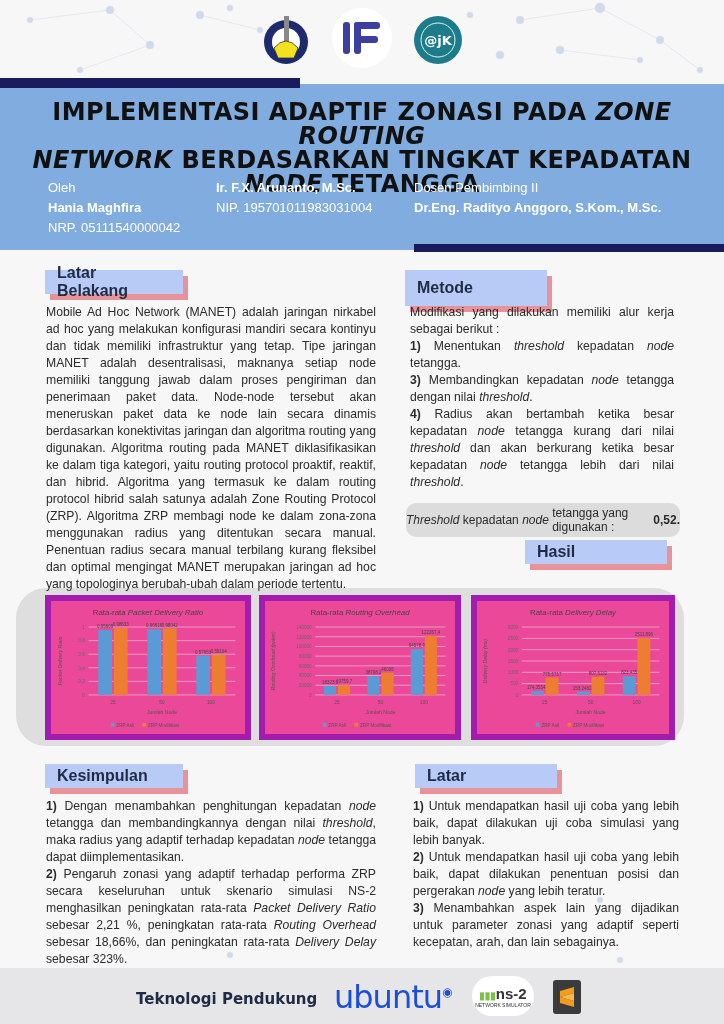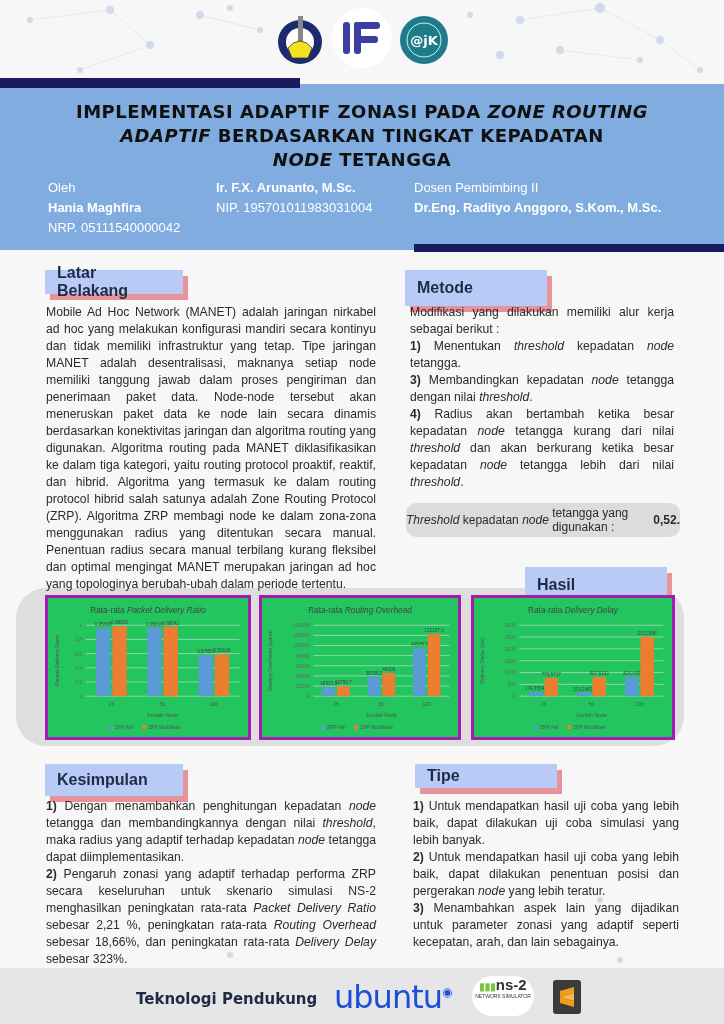--- a/index.html
+++ b/index.html
@@ -1,42 +1,42 @@
 <!DOCTYPE html>
 <html><head>
 <meta charset="utf-8">
 <style>
 *{box-sizing:border-box;margin:0;padding:0}
 html,body{width:724px;height:1024px;overflow:hidden}
 body{position:relative;background:#f7f7f8;font-family:"Liberation Sans",sans-serif;color:#2a2a2a}
 .bgnet{position:absolute;left:0;top:0;width:724px;height:1024px;z-index:0}
-.logos{position:absolute;top:8px;left:0;width:724px;height:68px;display:flex;justify-content:center;gap:2px;z-index:2}
+.logos{position:absolute;top:8px;left:0;width:724px;height:68px;display:flex;justify-content:center;gap:16px;z-index:2}
 .logo{width:60px;height:64px;display:flex;align-items:center;justify-content:center}
 .bar-dark1{position:absolute;left:0;top:78px;width:300px;height:10px;background:#1a1a5e;z-index:2}
 .header{position:absolute;left:0;top:84px;width:724px;height:166px;background:#80ace0;z-index:1}
 .bar-dark2{position:absolute;right:0;top:244px;width:310px;height:8px;background:#1a1a5e;z-index:2}
-.title{position:absolute;top:100px;left:0;width:724px;text-align:center;font-family:"DejaVu Sans",sans-serif;font-weight:bold;font-size:18px;line-height:24px;color:#111;letter-spacing:0.5px;z-index:3}
+.title{position:absolute;top:100px;left:0;width:724px;text-align:center;font-family:"DejaVu Sans",sans-serif;font-weight:bold;font-size:24px;line-height:24px;color:#111;letter-spacing:0.5px;z-index:3}
 .title i{font-style:italic}
 .people{position:absolute;top:178px;left:48px;display:flex;z-index:3;color:#fff;font-size:13px;line-height:20px}
 .people .col{margin-right:18px}
 .people .nm{font-weight:bold}
 .section-h{position:absolute;z-index:3}
 .section-h .shadow{position:absolute;left:5px;top:6px;width:100%;height:100%;background:#e8939a}
 .section-h .lbl{position:relative;background:#b8cbf6;color:#1f2a44;font-weight:bold;font-size:16px;padding:2px 12px;height:100%;display:flex;align-items:center}
 .text{position:absolute;z-index:3;font-size:12.2px;line-height:17px;text-align:justify;color:#2b2b2b}
 .text b{font-weight:bold}
 .text i{font-style:italic}
 .threshold{position:absolute;left:406px;top:503px;width:274px;height:34px;background:#dcdcdc;border-radius:10px;z-index:3;font-size:12px;display:flex;align-items:center;justify-content:center;color:#2b2b2b}
 .results{position:absolute;left:16px;top:588px;width:668px;height:158px;background:#dedede;border-radius:30px 30px 30px 30px;z-index:2}
-.chartbox{position:absolute;top:593px;background:#22c55e;z-index:3;border:3px solid #a21caf}
+.chartbox{position:absolute;top:593px;background:#ec4899;z-index:3;border:6px solid #a21caf}
 .chartbox svg{width:100%;height:100%;display:block}
 .footer{position:absolute;left:0;top:968px;width:724px;height:56px;background:#e6e6e8;z-index:1}
 .tech{position:absolute;left:136px;top:990px;font-family:"DejaVu Sans",sans-serif;font-weight:bold;font-size:15px;color:#1f2a44;z-index:3}
 .ubuntu{position:absolute;left:334px;top:978px;font-size:32px;color:#1d4ed8;z-index:3;font-family:"DejaVu Sans",sans-serif;letter-spacing:-1px}
-.ns2{position:absolute;left:472px;top:976px;width:62px;height:40px;background:#fff;border-radius:20px;z-index:3;display:flex;flex-direction:column;align-items:center;}
+.ns2{position:absolute;left:472px;top:976px;width:62px;height:40px;background:#fff;border-radius:20px;z-index:3;display:flex;flex-direction:column;align-items:center;justify-content:center}
 .sublime{position:absolute;left:553px;top:980px;width:28px;height:34px;background:#3b3b3b;border-radius:3px;z-index:3;display:flex;align-items:center;justify-content:center}
 </style>
 </head>
 <body>
 
 <svg class="bgnet" viewBox="0 0 724 1024">
   <g stroke="#dde3ec" stroke-width="0.7" fill="#cfdbea">
     <line x1="30" y1="20" x2="110" y2="10"></line>
       <line x1="110" y1="10" x2="150" y2="45"></line>
       <line x1="150" y1="45" x2="80" y2="70"></line>
@@ -99,21 +99,21 @@
     </svg>
   </div>
 </div>
 
 <div class="bar-dark1"></div>
 <div class="header"></div>
 <div class="bar-dark2"></div>
 
 <div class="title">
   <div><span>IMPLEMENTASI ADAPTIF ZONASI PADA</span> <i>ZONE ROUTING</i></div>
-  <div><i>ADAPTIF</i> <span>BERDASARKAN TINGKAT KEPADATAN</span></div>
+  <div><i>NETWORK</i> <span>BERDASARKAN TINGKAT KEPADATAN</span></div>
   <div><i>NODE</i> <span>TETANGGA</span></div>
 </div>
 
 <div class="people">
   <div class="col" style="width:150px">
     <div>Oleh</div>
     <div class="nm">Hania Maghfira</div>
     <div>NRP. 05111540000042</div>
   </div>
   <div class="col" style="width:180px">
@@ -139,21 +139,21 @@
 <div class="text" style="left:410px;top:304px;width:264px">
   <div>Modifikasi yang dilakukan memiliki alur kerja sebagai berikut :</div>
   <div><b>1)</b> <span>Menentukan <i>threshold</i> kepadatan <i>node</i> tetangga.</span></div>
   <div><b>3)</b> <span>Membandingkan kepadatan <i>node</i> tetangga dengan nilai <i>threshold</i>.</span></div>
   <div><b>4)</b> <span>Radius akan bertambah ketika besar kepadatan <i>node</i> tetangga kurang dari nilai <i>threshold</i> dan akan berkurang ketika besar kepadatan <i>node</i> tetangga lebih dari nilai <i>threshold</i>.</span></div>
 </div>
 <div class="threshold">
   <i>Threshold</i>&nbsp;<span>kepadatan</span>&nbsp;<i>node</i>&nbsp;<span>tetangga yang digunakan :</span>&nbsp;<b>0,52.</b>
 </div>
 
-<div class="section-h" style="left:525px;top:567px;width:142px;height:36px">
+<div class="section-h" style="left:525px;top:540px;width:142px;height:24px">
   <div class="shadow"></div>
   <div class="lbl">Hasil</div>
 </div>
 <div class="results"></div>
 <div class="chartbox" style="left:45px;top:595px;width:206px;height:145px">
     <svg id="chart0" viewBox="0 0 204 143">
       <text x="102" y="15" text-anchor="middle" font-size="8.5" fill="#444" font-family="Liberation Sans, sans-serif"><tspan>Rata-rata </tspan><tspan font-style="italic">Packet Delivery Ratio</tspan></text>
       <line x1="38" x2="196" y1="101" y2="101" stroke="#e2e2e2" stroke-width="0.6"></line>
       <text x="34" y="103" text-anchor="end" font-size="5" fill="#666" font-family="Liberation Sans, sans-serif">0</text>
       <line x1="38" x2="196" y1="86.4" y2="86.4" stroke="#e2e2e2" stroke-width="0.6"></line>
@@ -265,32 +265,32 @@
       <text x="177.24" y="37.87719733333333" text-anchor="middle" font-size="4.8" fill="#444" font-family="Liberation Sans, sans-serif">2511,896</text>
       <text x="169.33333333333334" y="111" text-anchor="middle" font-size="5.2" fill="#555" font-family="Liberation Sans, sans-serif">100</text>
       <text x="120" y="122" text-anchor="middle" font-size="5.5" fill="#555" font-family="Liberation Sans, sans-serif">Jumlah Node</text>
       <rect x="61" y="131" width="4" height="4" fill="#5b9bd5"></rect>
       <text x="67" y="135" font-size="5" fill="#555" font-family="Liberation Sans, sans-serif">ZRP Asli</text>
       <rect x="95" y="131" width="4" height="4" fill="#ed7d31"></rect>
       <text x="101" y="135" font-size="5" fill="#555" font-family="Liberation Sans, sans-serif">ZRP Modifikasi</text>
     </svg>
   </div>
 
-<div class="section-h" style="left:45px;top:764px;width:138px;height:32px">
+<div class="section-h" style="left:45px;top:764px;width:138px;height:24px">
   <div class="shadow"></div>
   <div class="lbl">Kesimpulan</div>
 </div>
 <div class="text" style="left:46px;top:798px;width:330px">
   <div><b>1)</b> <span>Dengan menambahkan penghitungan kepadatan <i>node</i> tetangga dan membandingkannya dengan nilai <i>threshold</i>, maka radius yang adaptif terhadap kepadatan <i>node</i> tetangga dapat diimplementasikan.</span></div>
   <div><b>2)</b> <span>Pengaruh zonasi yang adaptif terhadap performa ZRP secara keseluruhan untuk skenario simulasi NS-2 menghasilkan peningkatan rata-rata <i>Packet Delivery Ratio</i> sebesar 2,21 %, peningkatan rata-rata <i>Routing Overhead</i> sebesar 18,66%, dan peningkatan rata-rata <i>Delivery Delay</i> sebesar 323%.</span></div>
 </div>
 
 <div class="section-h" style="left:415px;top:764px;width:142px;height:24px">
   <div class="shadow"></div>
-  <div class="lbl">Tipe</div>
+  <div class="lbl">Latar</div>
 </div>
 <div class="text" style="left:413px;top:798px;width:266px">
   <div><b>1)</b> <span>Untuk mendapatkan hasil uji coba yang lebih baik, dapat dilakukan uji coba simulasi yang lebih banyak.</span></div>
   <div><b>2)</b> <span>Untuk mendapatkan hasil uji coba yang lebih baik, dapat dilakukan penentuan posisi dan pergerakan <i>node</i> yang lebih teratur.</span></div>
   <div><b>3)</b> <span>Menambahkan aspek lain yang dijadikan untuk parameter zonasi yang adaptif seperti kecepatan, arah, dan lain sebagainya.</span></div>
 </div>
 
 <div class="footer"></div>
 <div class="tech">Teknologi Pendukung</div>
 <div class="ubuntu"><span>ubuntu</span><sup style="font-size:12px">◉</sup></div>

